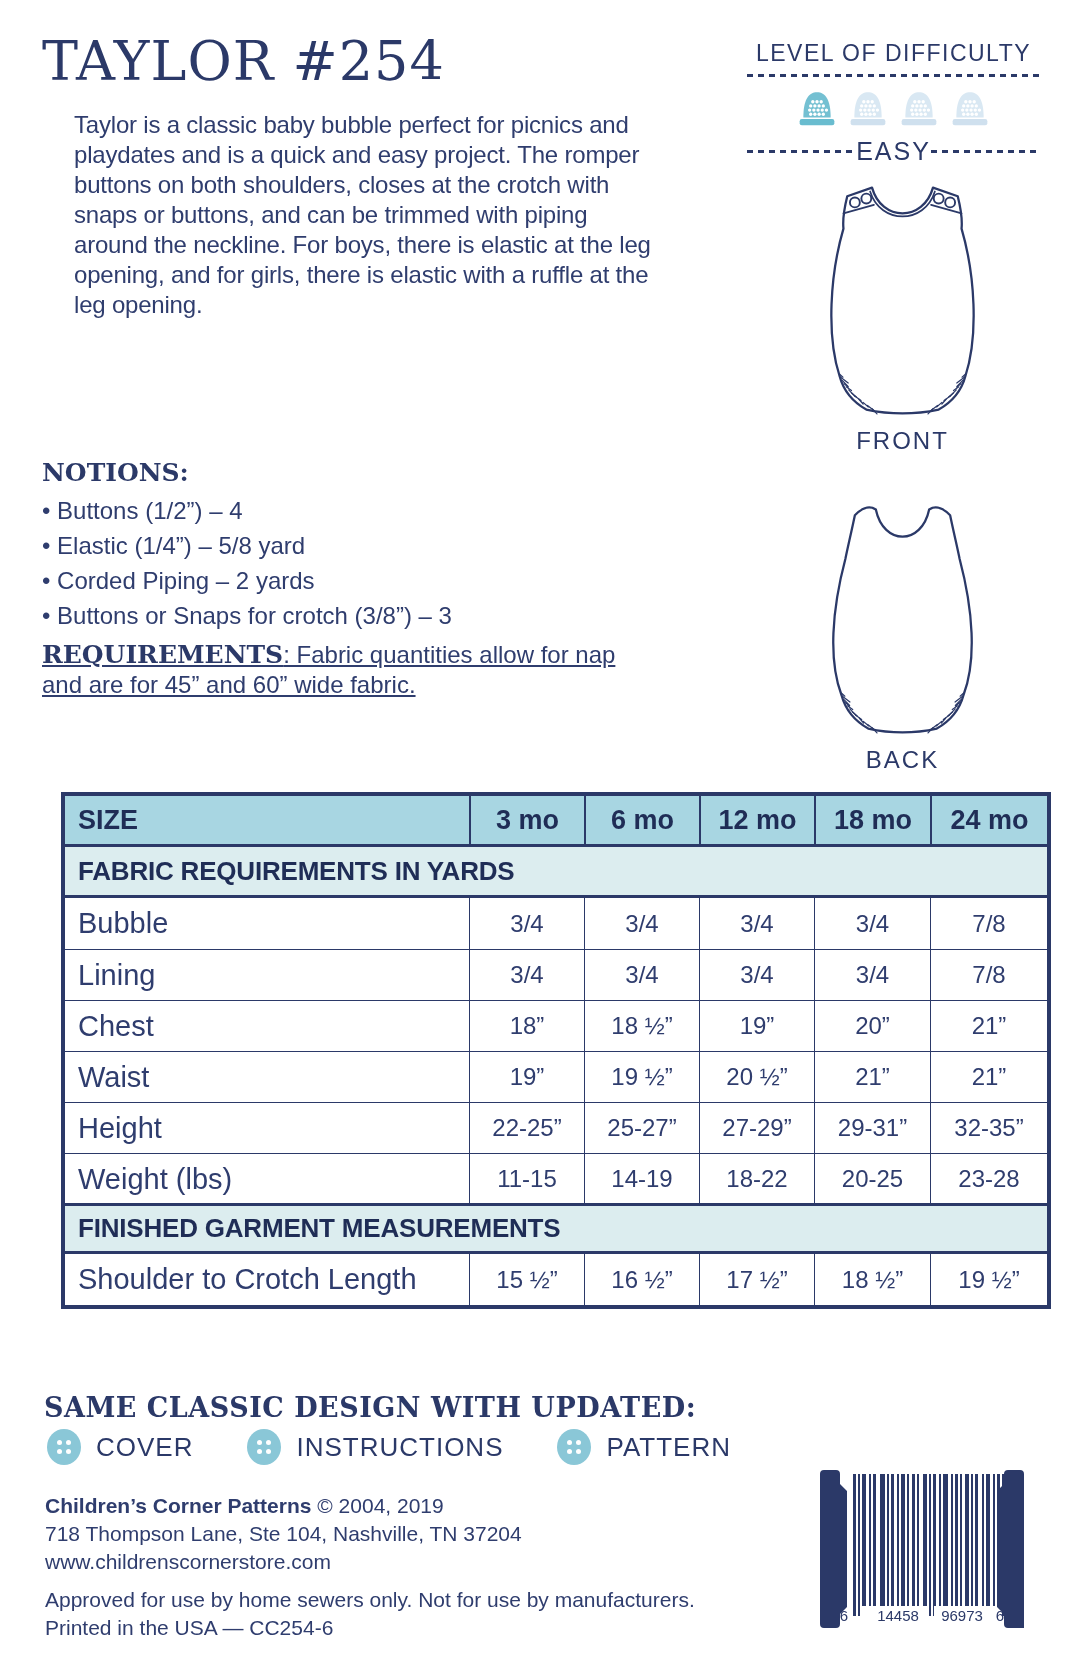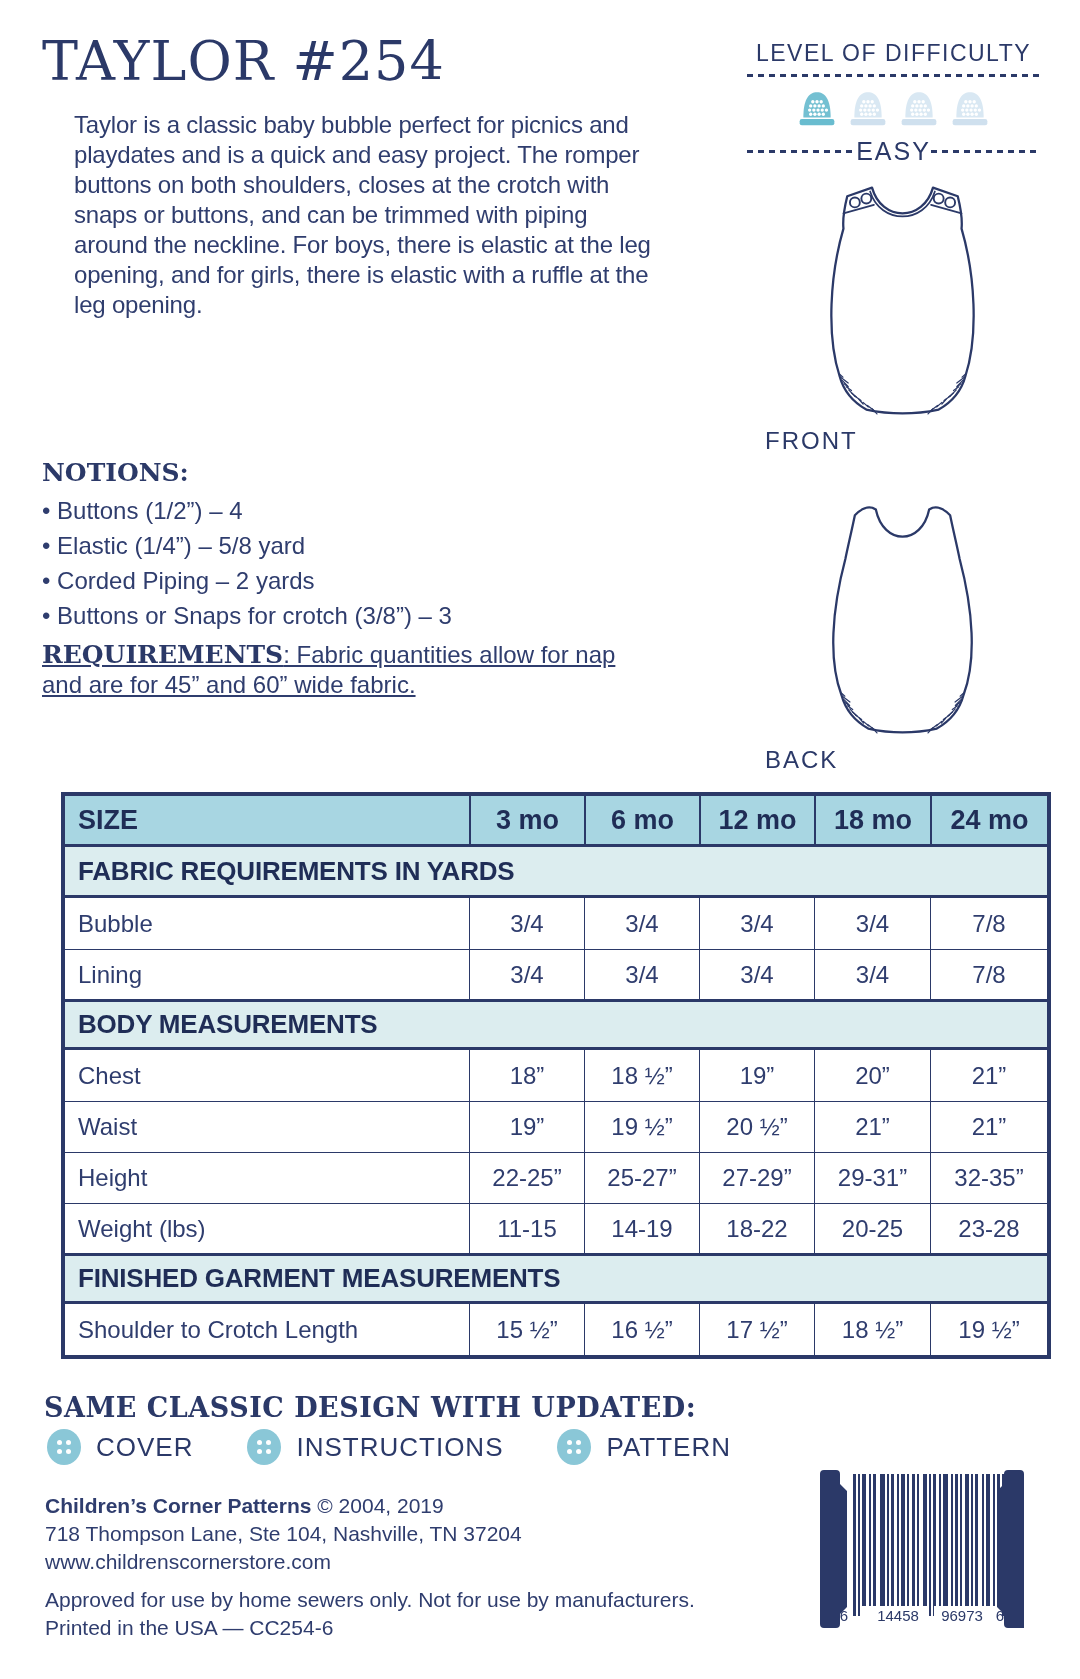--- a/index.html
+++ b/index.html
@@ -28,30 +28,30 @@
 
   .difficulty{position:absolute;left:747px;top:40px;width:293px;text-align:center;}
   .difficulty-label{font-size:23px;letter-spacing:1.5px;color:var(--navy);}
   .dash-rule{height:3px;margin-top:7px;
     background:repeating-linear-gradient(90deg,var(--navy) 0 6px,transparent 6px 11px);}
   .thimble-row{display:flex;justify-content:center;gap:9px;margin-top:11px;}
   .easy-row{display:flex;align-items:center;margin-top:9px;}
   .easy-row .dash-rule{flex:1;margin-top:0;}
   .easy-label{font-size:25px;letter-spacing:2px;color:var(--navy);}
 
-  .view-block{position:absolute;left:765px;width:275px;text-align:left;}
+  .view-block{position:absolute;left:765px;width:275px;text-align:center;}
   .view-front{top:181px;}
   .view-back{top:500px;}
   .view-label{font-size:24px;letter-spacing:2px;color:var(--navy);margin-top:6px;}
   .garment{display:block;margin:0 auto;}
 
   .size-table{position:absolute;left:61px;top:792px;width:990px;border:4px solid var(--navy);background:#fff;}
   .t-row{display:grid;grid-template-columns:404px 115px 115px 115px 116px 117px;height:51px;}
   .t-cell{display:flex;align-items:center;}
-  .t-label{padding-left:13px;font-size:24px;}
+  .t-label{padding-left:13px;font-size:29px;}
   .t-val{justify-content:center;font-size:24px;}
   .t-head{background:var(--th-bg);border-bottom:3px solid var(--navy);}
   .t-head .t-cell{font-weight:bold;font-size:27px;color:#1f2d56;}
   .t-head .t-val{border-left:2px solid var(--navy);}
   .t-section{display:block;background:var(--sec-bg);border-bottom:3px solid var(--navy);}
   .t-section .t-cell{height:100%;padding-left:13px;font-weight:bold;font-size:26px;color:#1f2d56;letter-spacing:-0.2px;border-radius:16px;}
   .t-data .t-val{border-left:1px solid var(--navy);}
   .t-data + .t-data{border-top:1px solid var(--navy);}
   .t-data + .t-section{border-top:3px solid var(--navy);margin-top:-1px;}
 
@@ -282,23 +282,20 @@
         <div class="t-cell t-val">7/8</div>
       </div>
       <div class="t-row t-data">
         <div class="t-cell t-label">Lining</div>
         <div class="t-cell t-val">3/4</div>
         <div class="t-cell t-val">3/4</div>
         <div class="t-cell t-val">3/4</div>
         <div class="t-cell t-val">3/4</div>
         <div class="t-cell t-val">7/8</div>
       </div>
-      <div class="t-row t-section">
-        <div class="t-cell">BODY MEASUREMENTS</div>
-      </div>
       <div class="t-row t-data">
         <div class="t-cell t-label">Chest</div>
         <div class="t-cell t-val">18”</div>
         <div class="t-cell t-val">18 ½”</div>
         <div class="t-cell t-val">19”</div>
         <div class="t-cell t-val">20”</div>
         <div class="t-cell t-val">21”</div>
       </div>
       <div class="t-row t-data">
         <div class="t-cell t-label">Waist</div>

